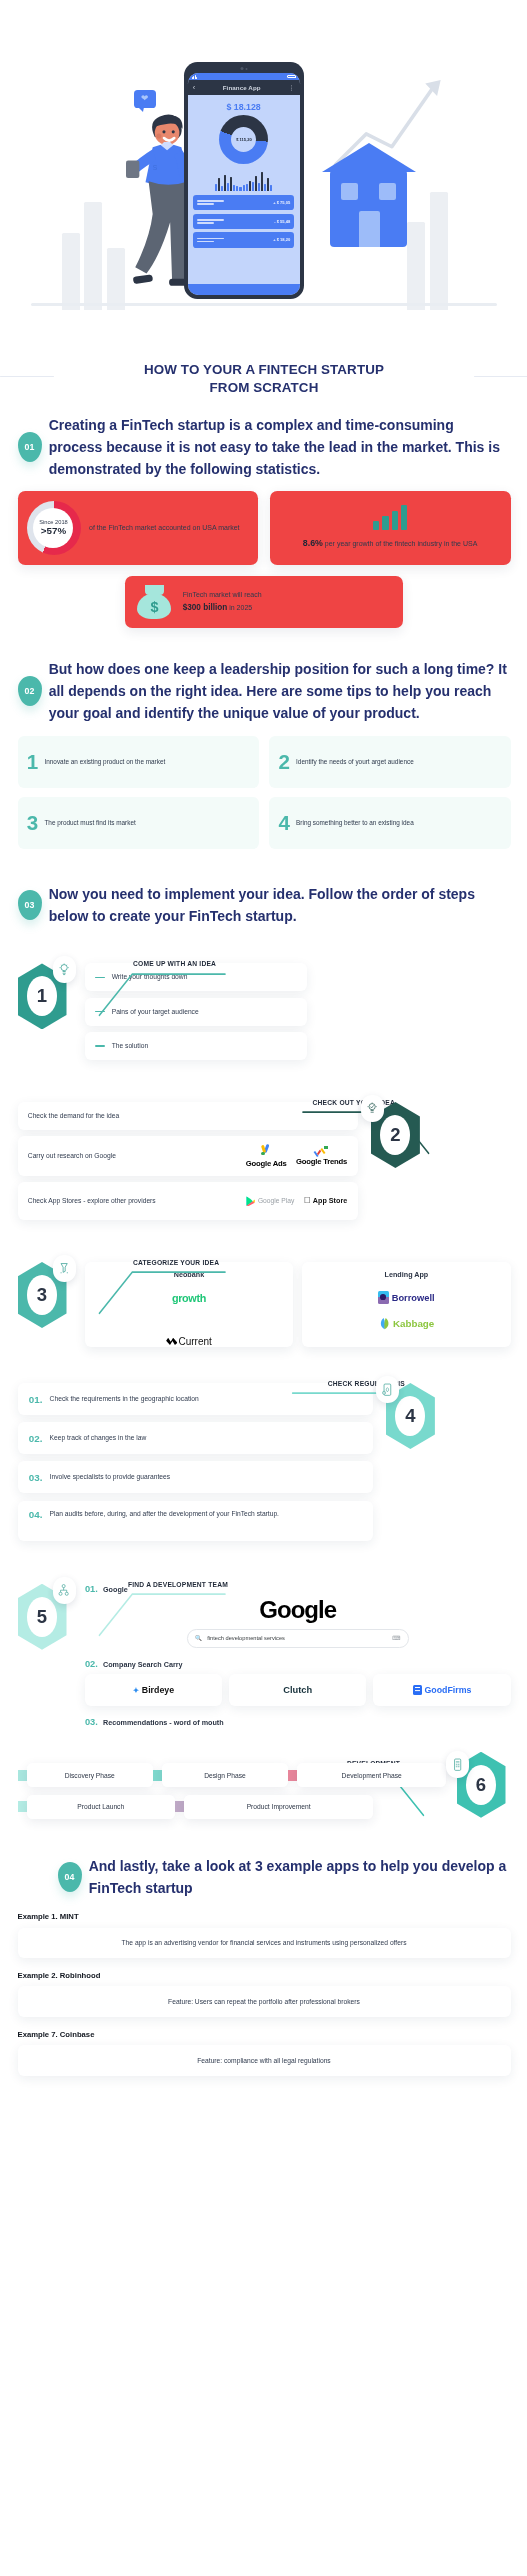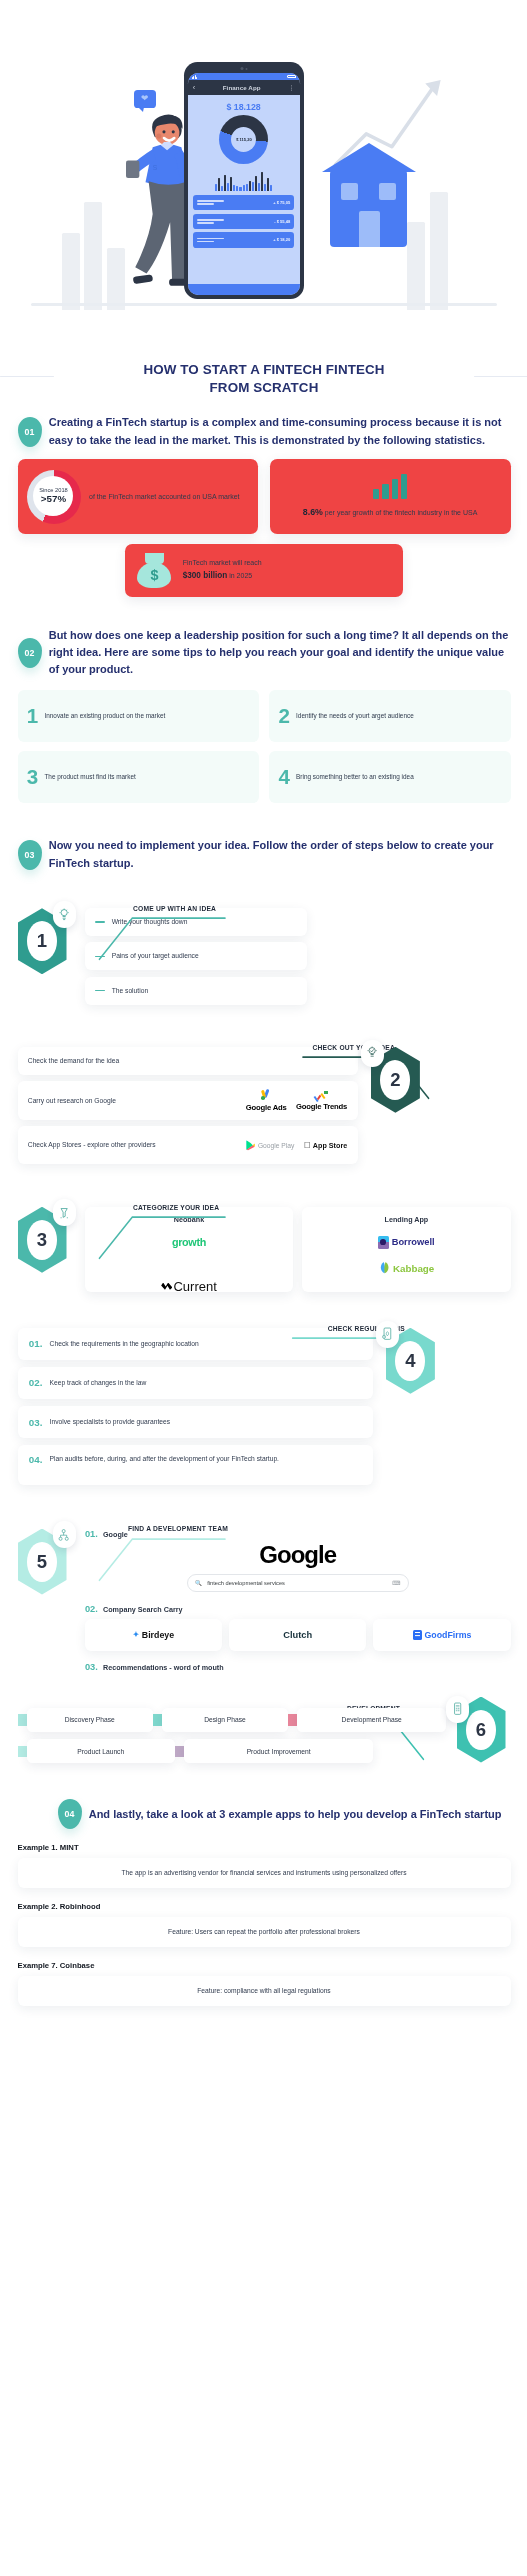--- a/index.html
+++ b/index.html
@@ -73,21 +73,21 @@
 
   
   .sec-head{display:flex;align-items:center;gap:7.2px;padding:0 17.5px;margin-top:13.4px;}
   .sec-badge{
     flex:0 0 auto;width:24px;height:30px;background:#4bb8ab;color:#fff;
     border-radius:50% 50% 50% 50% / 42% 42% 58% 58%;
     display:flex;align-items:center;justify-content:center;font-size:8.8px;font-weight:bold;
     box-shadow:0 5.2px 9.3px rgba(75,184,171,.22);
     text-align:center;
   }
-  .sec-text{color:#25306e;font-size:11px;font-weight:bold;line-height:1.58;}
+  .sec-text{color:#25306e;font-size:14px;font-weight:bold;line-height:1.58;}
 
   
   .row{display:flex;gap:11.3px;padding:0 17.5px;margin-top:10.3px;}
   .card{background:#ef4444;border-radius:7.2px;box-shadow:0 3.1px 11.3px rgba(30,45,80,.09);}
 
   .stat-card{flex:1;padding:10.3px 9.3px;display:flex;align-items:center;gap:8.2px;min-height:72px;}
   .donut2{position:relative;width:54px;height:54px;border-radius:50%;flex:0 0 auto;
     background:conic-gradient(#e6294b 0deg 205deg, #dfe4ec 205deg 360deg);}
   .donut2 .hole{position:absolute;left:6.7px;top:6.7px;width:40px;height:40px;border-radius:50%;background:#fff;display:flex;flex-direction:column;align-items:center;justify-content:center;}
   .donut2 .since{font-size:5.7px;color:#2f3a4d;line-height:1.1;}
@@ -156,21 +156,21 @@
   .play-mark{width:9.3px;height:10.3px;position:relative;display:inline-block;}
   .apple-mark{font-size:8.8px;line-height:1;color:#000;}
   .store-txt{font-size:7.2px;font-weight:bold;color:#111;}
   .gplay-txt{font-size:6.7px;color:#9aa0a6;}
 
   .cat-row{display:flex;gap:9.3px;}
   .cat-card{flex:1;background:#fff;border-radius:6.2px;box-shadow:0 3.1px 10.3px rgba(30,45,80,.08);padding:8.2px 7.2px;text-align:center;}
   .cat-title{font-size:7.2px;font-weight:bold;color:#2c3545;margin-bottom:8.2px;}
   .cat-logo{height:20.6px;display:flex;align-items:center;justify-content:center;margin-bottom:5.2px;}
   .chime{font-size:10.8px;font-weight:bold;color:#1ec677;letter-spacing:-0.3px;}
-  .current{display:flex;align-items:center;gap:1px;font-size:13px;color:#111;margin-top:36px;}
+  .current{display:flex;align-items:center;gap:1px;font-size:10px;color:#111;margin-top:36px;}
   .current .mk{width:11.3px;height:7.2px;background:#000;clip-path:polygon(0% 40%,18% 0%,40% 55%,62% 0%,100% 70%,78% 100%,56% 45%,34% 100%);display:block;}
   .borrowell{display:flex;align-items:center;gap:3.1px;}
   .borrowell .mk{width:10.3px;height:13.4px;background:linear-gradient(180deg,#36bdf0 0 48%,#8b6bb1 48% 100%);border-radius:1.5px;position:relative;}
   .borrowell .mk:after{content:"";position:absolute;left:2.1px;top:3.6px;width:5.7px;height:5.7px;border-radius:50%;background:#2b1a66;}
   .borrowell .tx{font-size:9.3px;font-weight:bold;color:#2b2a86;}
   .kabbage{display:flex;align-items:center;gap:3.1px;}
   .kabbage .mk{width:11.3px;height:13.4px;position:relative;}
   .kabbage .tx{font-size:9.8px;font-weight:bold;color:#8cc63f;}
 
   .forum-row{display:flex;gap:7.2px;justify-content:center;}
@@ -324,21 +324,21 @@
               </span>
             <span class="val">+ $ 18,20</span>
           </div>
         </div>
         <div class="phone-foot"></div>
       </div>
     </div>
   </div>
 
   <div class="main-title">
-    <div>HOW TO START A FINTECH FINTECH</div>
+    <div>HOW TO YOUR A FINTECH STARTUP</div>
     <div>FROM SCRATCH</div>
   </div>
   <div class="title-rule">
     <i class="l"></i>
     <i class="r"></i>
   </div>
 
   <div class="sec-head">
     <div class="sec-badge">01</div>
     <div class="sec-text">Creating a FinTech startup is a complex and time-consuming process because it is not easy to take the lead in the market. This is demonstrated by the following statistics.</div>

